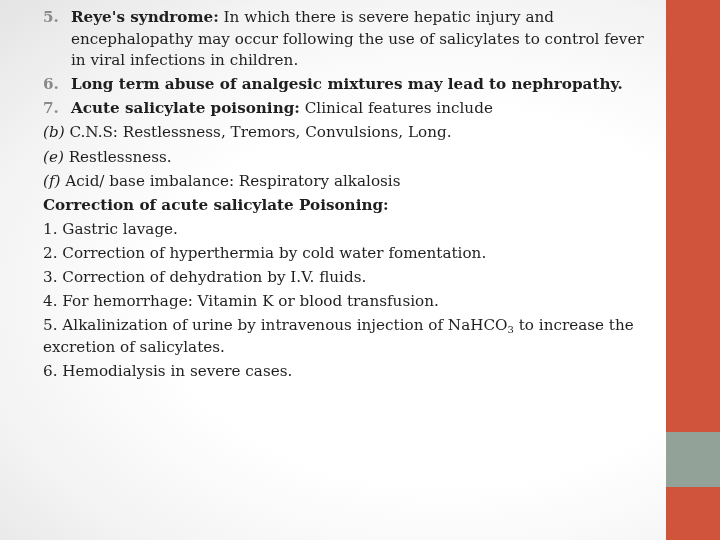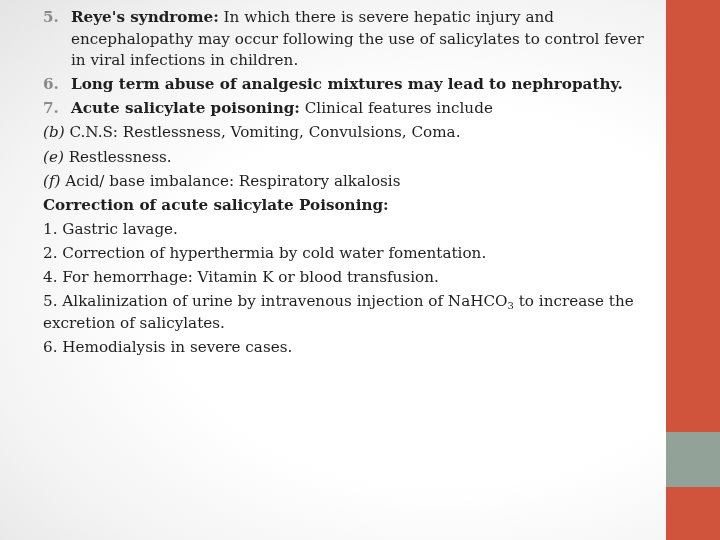--- a/index.html
+++ b/index.html
@@ -27,26 +27,27 @@
       <span class="num">5.</span><b>Reye's syndrome:</b><span> In which there is severe hepatic injury and</span>
     </div>
     <div class="line indent">encephalopathy may occur following the use of salicylates to control fever</div>
     <div class="line indent">in viral infections in children.</div>
     <div class="line gap">
       <span class="num">6.</span><b>Long term abuse of analgesic mixtures may lead to nephropathy.</b>
     </div>
     <div class="line gap">
       <span class="num">7.</span><b>Acute salicylate poisoning:</b><span> Clinical features include</span>
     </div>
-    <div class="line gap"><i>(b)</i><span> C.N.S: Restlessness, Vomiting, Convulsions, Coma.</span></div>
+    <div class="line gap"><i>(b)</i><span> C.N.S: Restlessness, Tremors, Convulsions, Long.</span></div>
     <div class="line gap"><i>(e)</i><span> Restlessness.</span></div>
     <div class="line gap"><i>(f)</i><span> Acid/ base imbalance: Respiratory alkalosis</span></div>
     <div class="line gap"><b>Correction of acute salicylate Poisoning:</b></div>
     <div class="line gap">1. Gastric lavage.</div>
     <div class="line gap">2. Correction of hyperthermia by cold water fomentation.</div>
+    <div class="line gap">3. Correction of dehydration by I.V. fluids.</div>
     <div class="line gap">4. For hemorrhage: Vitamin K or blood transfusion.</div>
     <div class="line gap"><span>5. Alkalinization of urine by intravenous injection of NaHCO</span><sub>3</sub><span> to increase the</span></div>
     <div class="line">excretion of salicylates.</div>
     <div class="line gap">6. Hemodialysis in severe cases.</div>
   </div>
 </div>
 
 <div class="sidebar">
   <div class="band"></div>
 </div>

